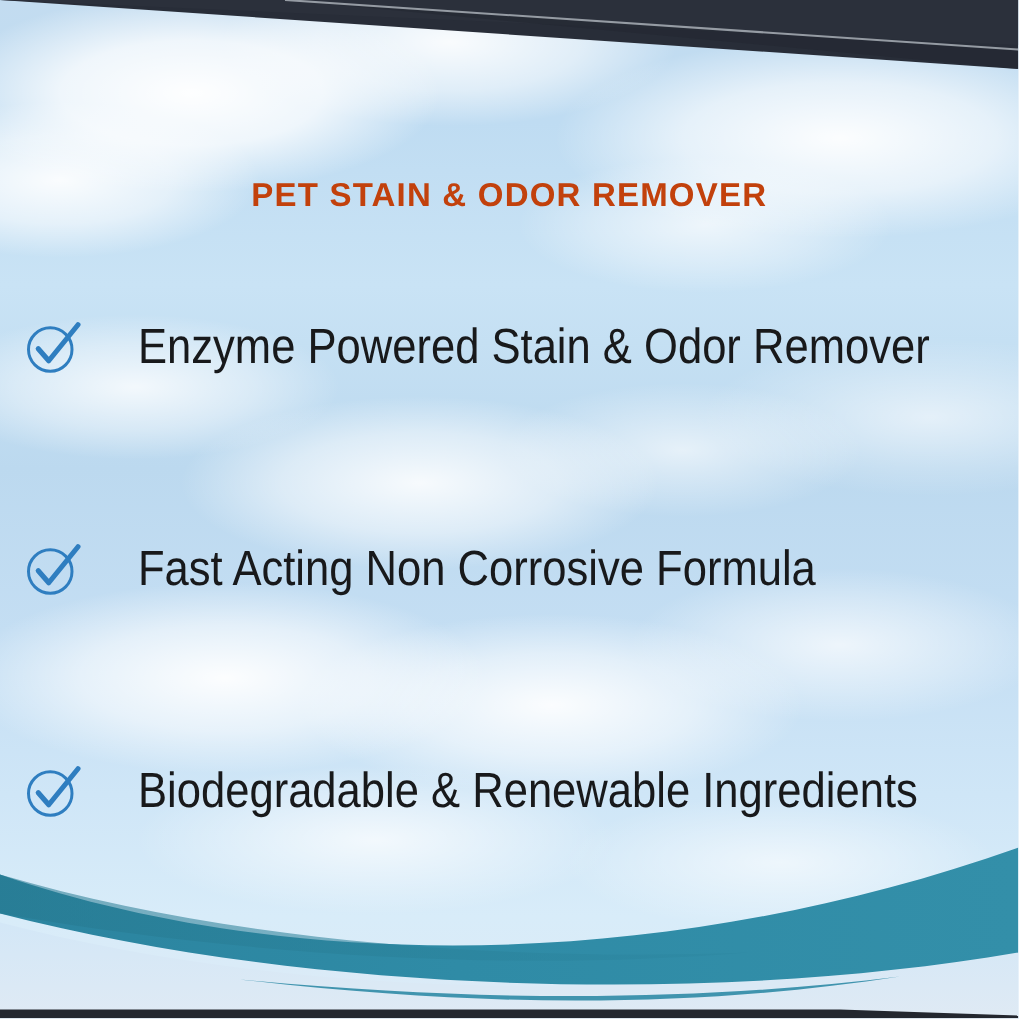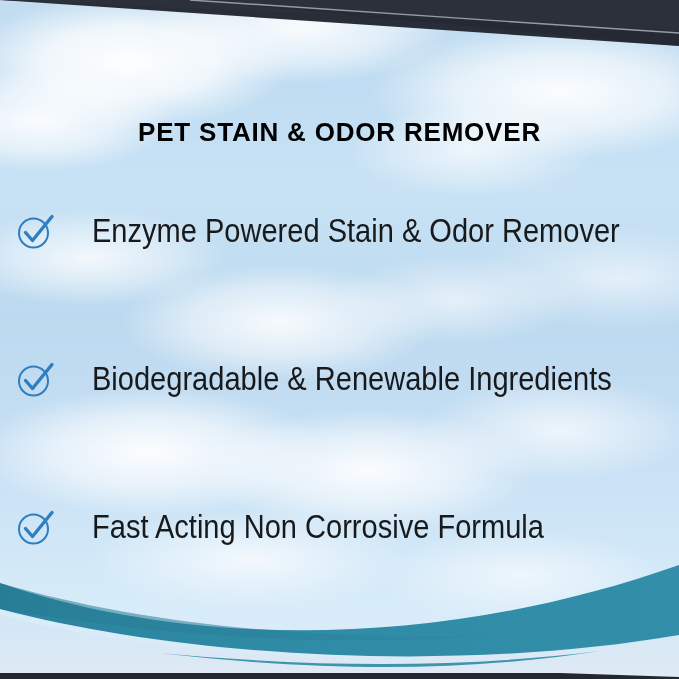--- a/index.html
+++ b/index.html
@@ -70,23 +70,23 @@
   }
 
   .headline {
     position: absolute;
     top: 117px;
     left: 0;
     width: 679px;
     text-align: center;
     font-family: "Liberation Sans", sans-serif;
     font-weight: bold;
-    font-size: 26px;
+    font-size: 22px;
     letter-spacing: 0.8px;
-    color: #000000;
+    color: #c2410c;
     white-space: nowrap;
   }
 
   .features {
     position: absolute;
     top: 203px;
     left: 0;
     width: 679px;
   }
 
@@ -165,29 +165,29 @@
           <path d="M10.5 21.5 L17.5 29.5 L37 5.5" fill="none" stroke="#2f7ec0" stroke-width="3.4" stroke-linecap="round" stroke-linejoin="round"></path>
         </svg>
         <span class="feature-label">Enzyme Powered Stain &amp; Odor Remover</span>
       </div>
 
       <div class="feature-row">
         <svg class="check-icon" viewBox="0 0 40 40">
           <circle cx="18.5" cy="22" r="14.5" fill="none" stroke="#2f7ec0" stroke-width="2"></circle>
           <path d="M10.5 21.5 L17.5 29.5 L37 5.5" fill="none" stroke="#2f7ec0" stroke-width="3.4" stroke-linecap="round" stroke-linejoin="round"></path>
         </svg>
-        <span class="feature-label">Biodegradable &amp; Renewable Ingredients</span>
+        <span class="feature-label">Fast Acting Non Corrosive Formula</span>
       </div>
 
       <div class="feature-row">
         <svg class="check-icon" viewBox="0 0 40 40">
           <circle cx="18.5" cy="22" r="14.5" fill="none" stroke="#2f7ec0" stroke-width="2"></circle>
           <path d="M10.5 21.5 L17.5 29.5 L37 5.5" fill="none" stroke="#2f7ec0" stroke-width="3.4" stroke-linecap="round" stroke-linejoin="round"></path>
         </svg>
-        <span class="feature-label">Fast Acting Non Corrosive Formula</span>
+        <span class="feature-label">Biodegradable &amp; Renewable Ingredients</span>
       </div>
 
     </div>
   </div>
 
   <svg class="bottom-wave" viewBox="0 0 679 130" preserveAspectRatio="none">
     <defs>
       <linearGradient id="wavegrad" x1="0" y1="0" x2="1" y2="0">
         <stop offset="0%" stop-color="#2b849f"></stop>
         <stop offset="45%" stop-color="#2f8ba6"></stop>

